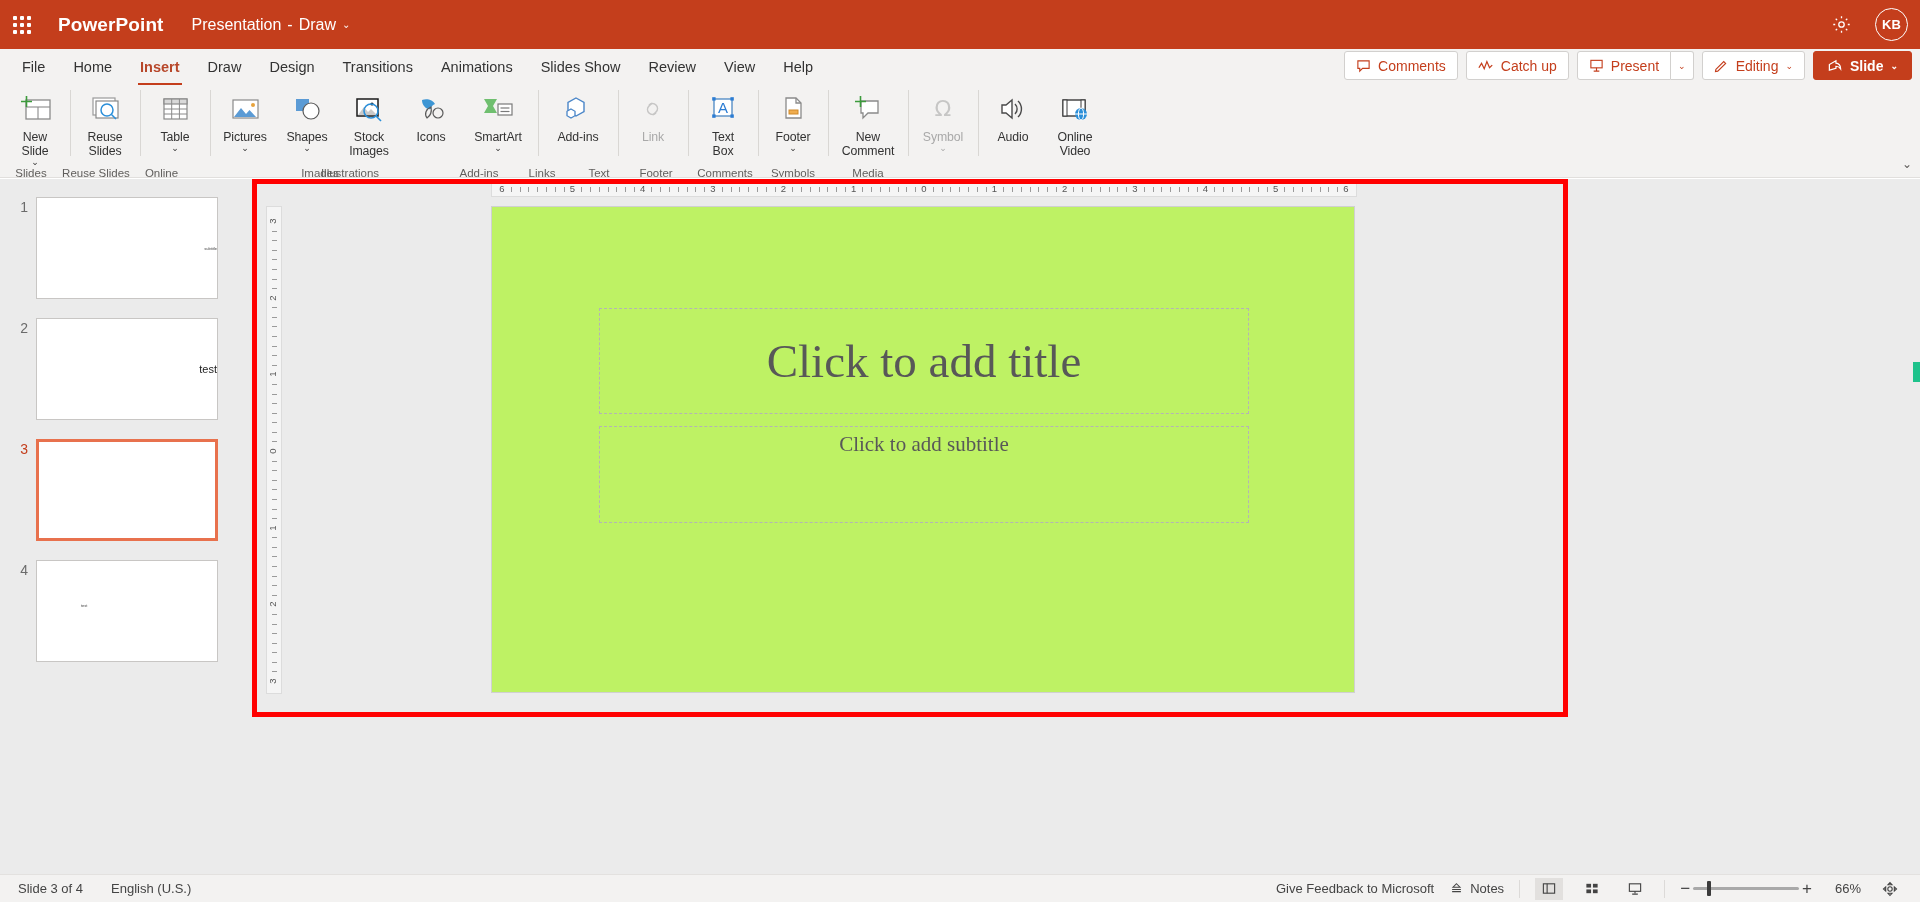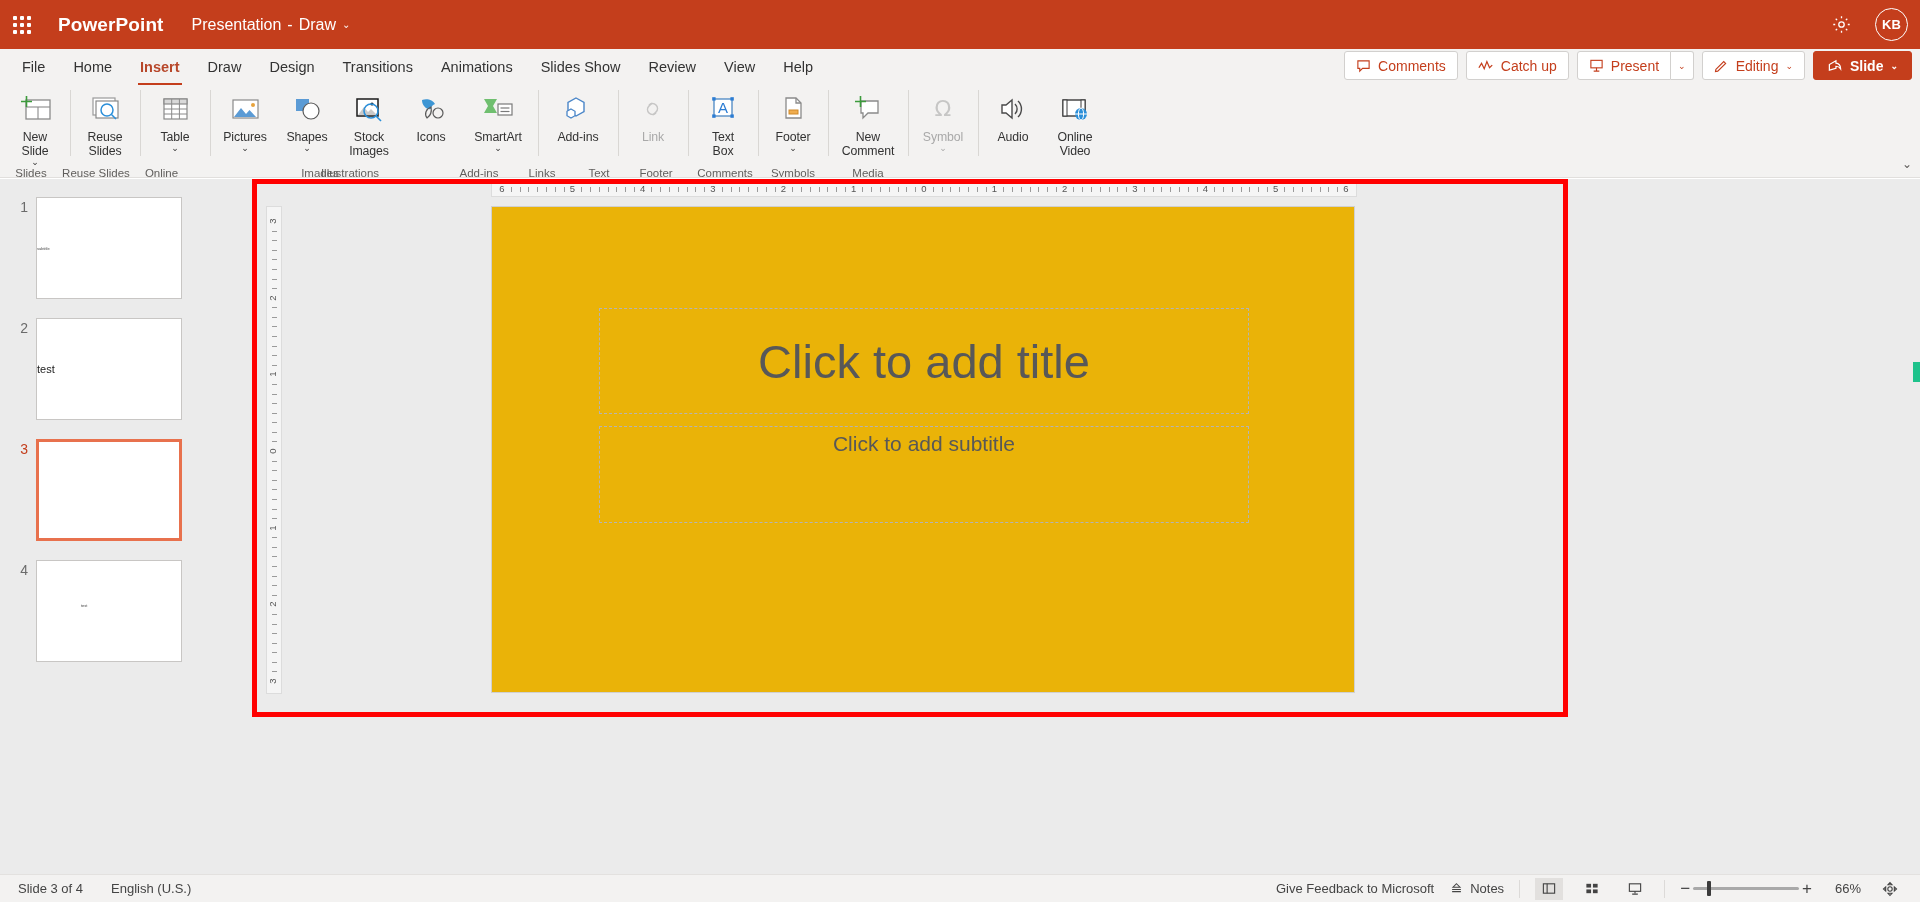--- a/index.html
+++ b/index.html
@@ -145,23 +145,23 @@
     width: 252px; height: 695px; background: #ebebeb;
     overflow: hidden; position: relative; flex: none;
   }
   .thumb-row { display: flex; align-items: flex-start; padding: 0 0 0 10px; }
   .thumb-num {
     width: 26px; text-align: right; font-size: 14px;
     color: #6b6b6b; padding-right: 8px; padding-top: 2px;
   }
   .thumb-row.sel .thumb-num { color: #c43e1c; }
   .thumb {
-    width: 146px; height: 102px; background: #fff;
+    width: 182px; height: 102px; background: #fff;
     border: 1px solid #c8c6c4; position: relative; cursor: pointer;
-    display: flex; align-items: center; justify-content: flex-start;
+    display: flex; align-items: center; justify-content: flex-end;
   }
   .thumb-row.sel .thumb { border: 3px solid #e8714d; }
   .thumb .txt { font-size: 11px; color: #222; }
   .thumb .txt.tiny { font-size: 4px; color: #444; }
   .thumb .txt.tiny2 { font-size: 4px; color: #444; position: absolute; left: 44px; top: 42px; }
 
   .editor {
     flex: 1; position: relative; background: #ebebeb; overflow: hidden;
   }
   
@@ -189,22 +189,23 @@
     border: 1px solid #dcdcdc; overflow: hidden;
   }
   .vruler .t { position: absolute; left: 5px; height: 1px; width: 5px; background: #9a9a9a; }
   .vruler .num {
     position: absolute; left: 3px; font-size: 9.5px; color: #555;
     transform: translateY(-50%) rotate(-90deg);
   }
 
   .slide-canvas {
     position: absolute; left: 239px; top: 27px;
-    width: 864px; height: 487px; background: #eab308;
+    width: 864px; height: 487px; background: #bef264;
     border: 1px solid #d0d0d0;
+    font-family: Liberation Serif, serif;
   }
   .ph-box {
     position: absolute; border: 1px dashed #b4b4b4;
     display: flex; align-items: center; justify-content: center;
     cursor: text;
   }
   .ph-title {
     left: 107px; top: 101px; width: 650px; height: 106px;
     font-size: 47px; color: #585858; font-weight: 300;
   }

